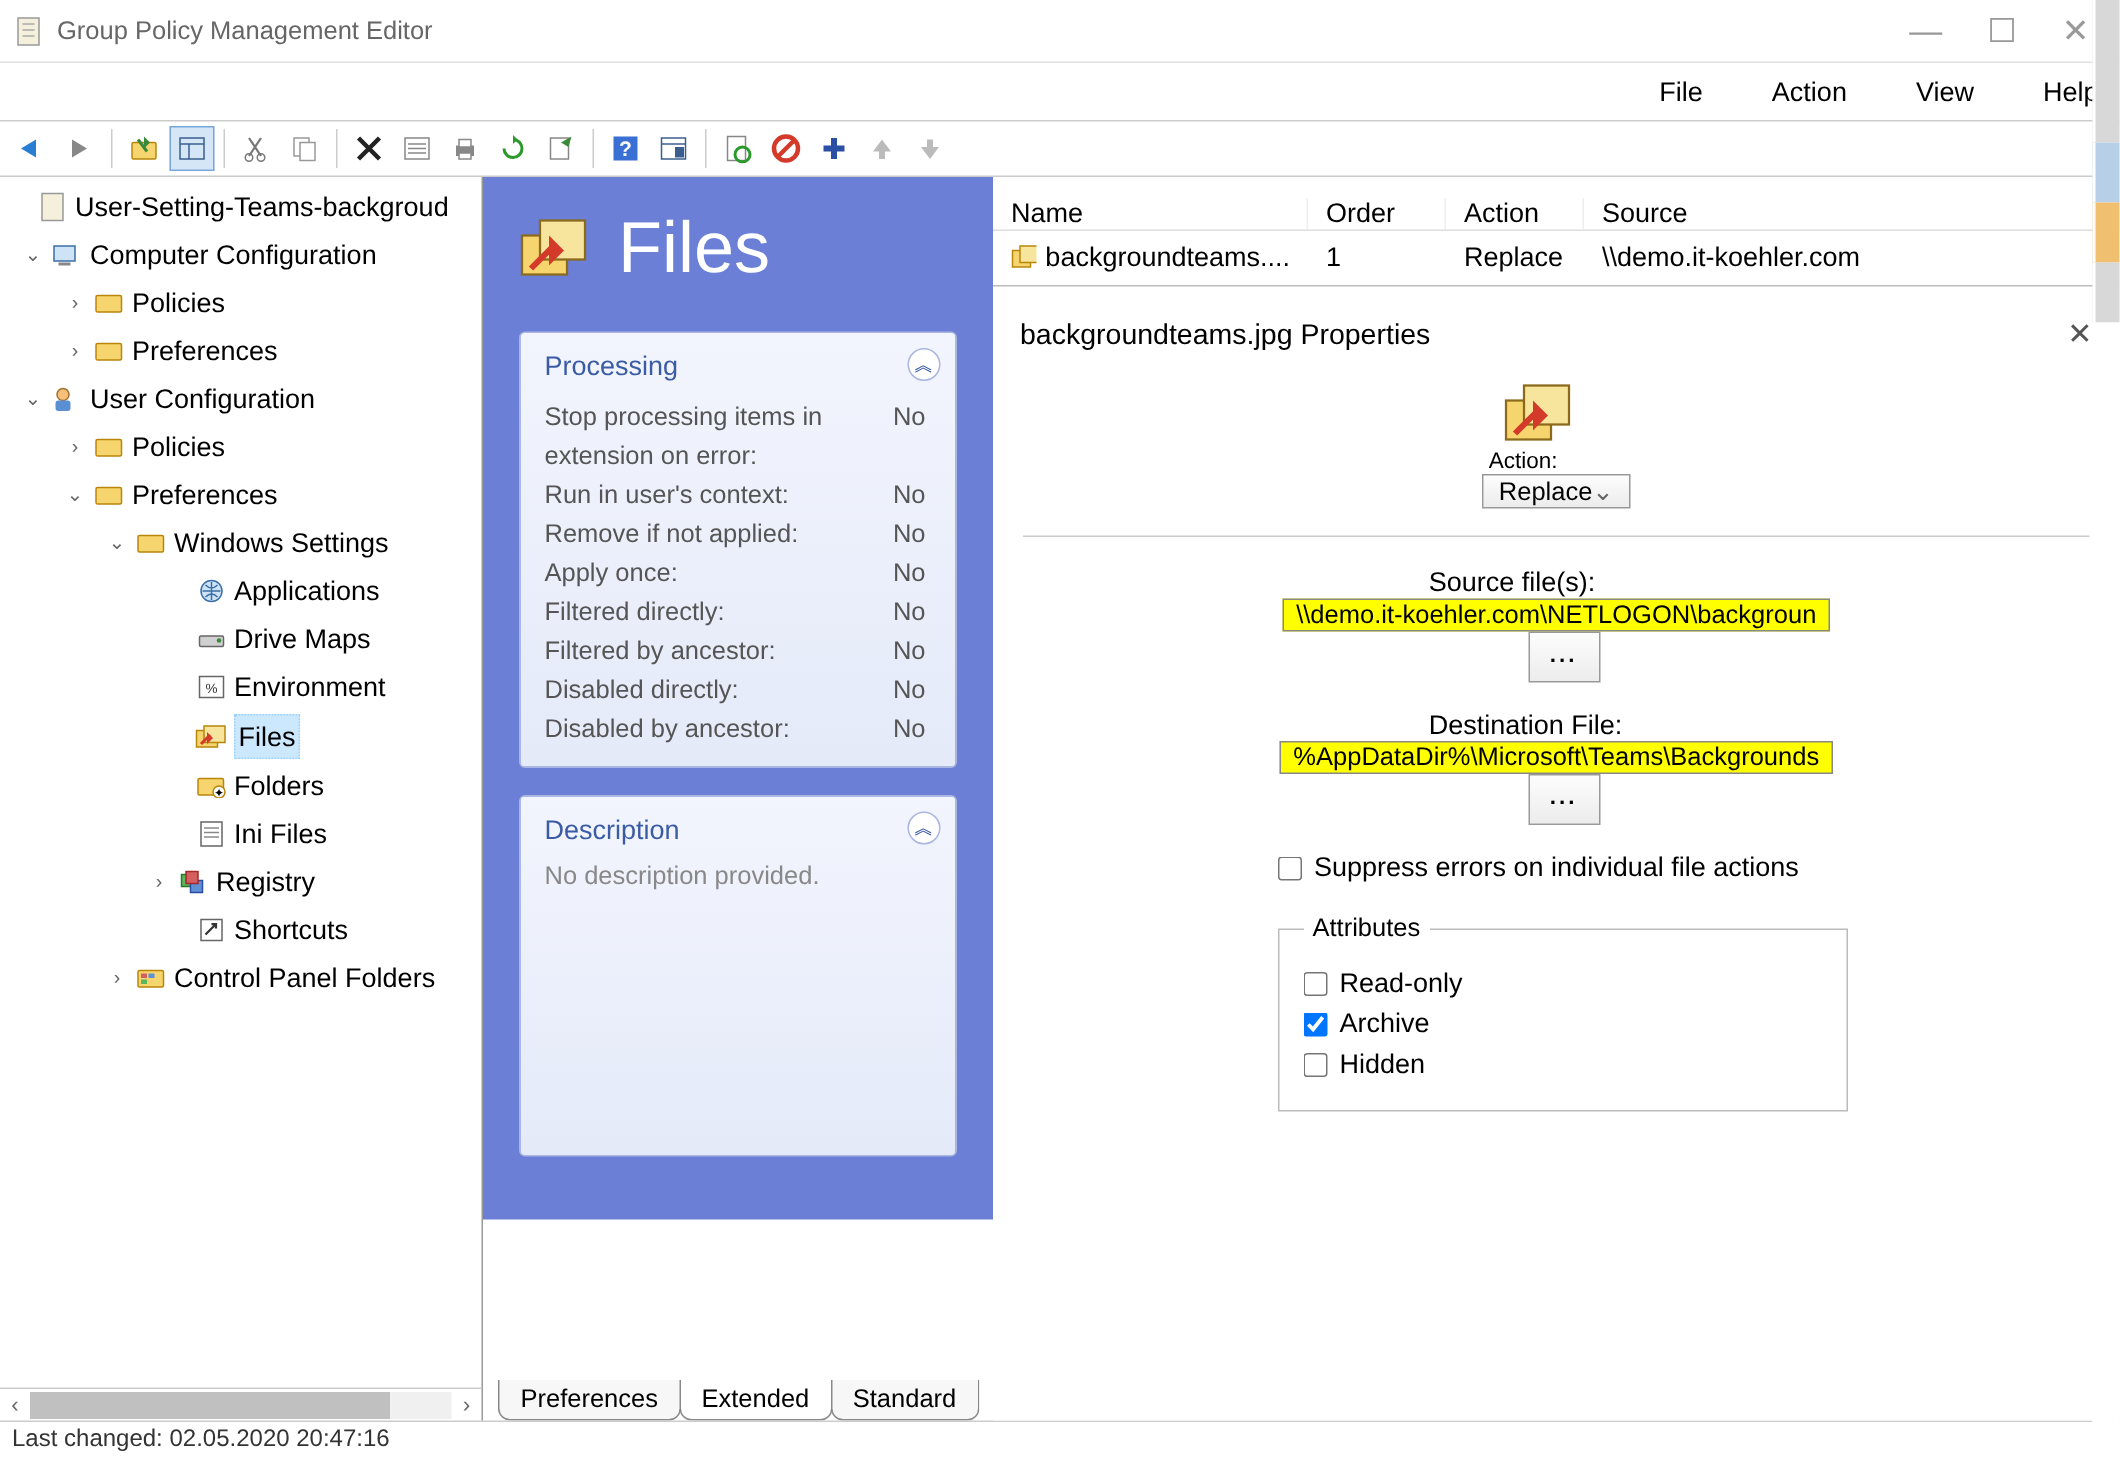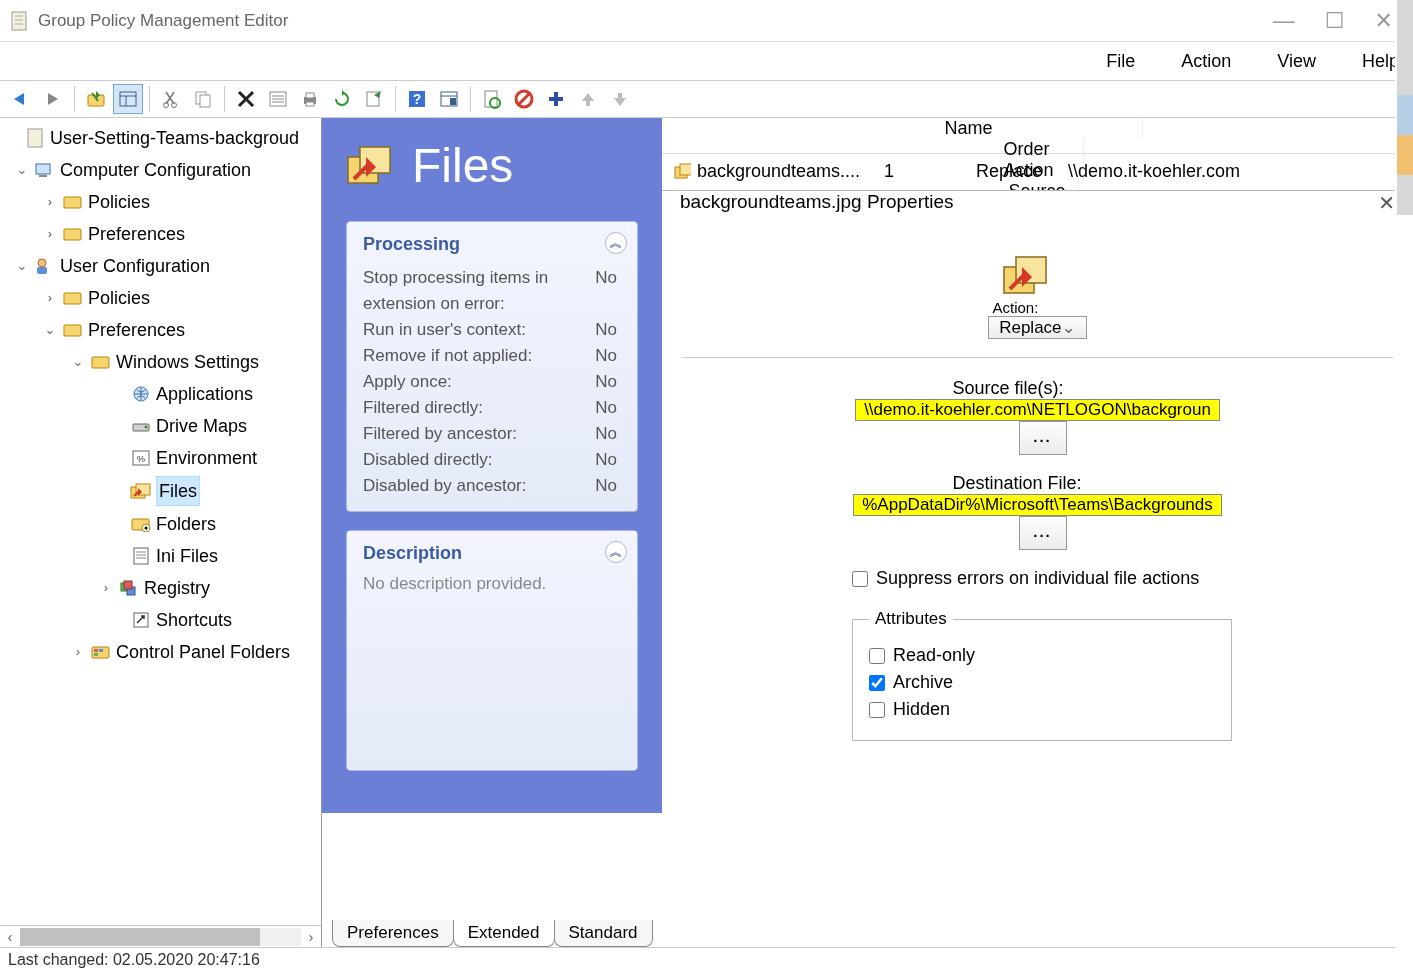--- a/index.html
+++ b/index.html
@@ -39,39 +39,39 @@
 
 .content { flex: 1; display: flex; flex-direction: column; position: relative; }
 
 
 .blue-panel { background: #6b7fd7; padding: 20px 24px 24px 24px; height: 695px; display: flex; flex-direction: column; }
 .blue-header { display: flex; align-items: center; margin-bottom: 28px; }
 .blue-header .big-icon { width: 50px; height: 46px; margin-right: 16px; }
 .blue-header .big-title { font-size: 48px; color: #fff; font-weight: 400; }
 
 .info-box { background: linear-gradient(#f2f5fd, #e5eaf9); border: 1px solid #aab5e0; border-radius: 4px; padding: 12px 16px; margin-bottom: 18px; position: relative; }
-.info-box .box-header { color: #3b5ba5; font-weight: bold; font-size: 18px; margin-bottom: 10px; }
+.info-box .box-header { color: #3b5ba5; font-weight: normal; font-size: 18px; margin-bottom: 10px; }
 .info-box .collapse-btn { position: absolute; right: 10px; top: 10px; width: 22px; height: 22px; border: 1px solid #aab5e0; border-radius: 50%; background: #fff; display: flex; align-items: center; justify-content: center; color: #3b5ba5; cursor: pointer; font-size: 13px; }
 .info-row { display: flex; justify-content: space-between; color: #555; font-size: 17px; line-height: 26px; padding-right: 4px; }
 .info-desc { color: #888; font-size: 17px; }
 
 
 .right-list { position: absolute; left: 340px; right: 0; top: 0; }
-.list-header { display: flex; background: #fff; border-bottom: 1px solid #ddd; height: 36px; align-items: center; font-size: 18px; flex-direction: column; }
+.list-header { display: flex; background: #fff; border-bottom: 1px solid #ddd; height: 36px; align-items: flex-end; font-size: 18px; }
 .list-header > div { padding: 0 12px; border-right: 1px solid #eee; }
 .list-row { display: flex; background: #fff; height: 34px; align-items: center; font-size: 18px; }
 .list-row > div { padding: 0 12px; }
 .col-name { width: 210px; }
 .col-order { width: 92px; }
 .col-action { width: 92px; }
 .col-source { flex: 1; }
 
 
 .dialog { position: absolute; left: 340px; right: 0; top: 72px; bottom: 0; background: #fff; border-top: 1px solid #bbb; }
-.dialog-titlebar { height: 44px; display: flex; align-items: flex-start; padding: 0 18px; font-size: 19px; gap: 24px; }
+.dialog-titlebar { height: 44px; display: flex; align-items: flex-end; padding: 0 18px; font-size: 19px; gap: 24px; }
 .dialog-titlebar .dialog-close { margin-left: auto; font-size: 20px; cursor: pointer; color: #555; }
 .dialog-tabs { display: flex; padding: 4px 12px 0 12px; border-bottom: 1px solid #bbb; }
 .dialog-tab { padding: 8px 16px; font-size: 18px; border: 1px solid transparent; cursor: pointer; }
 .dialog-tab.active { background: #fff; border: 1px solid #bbb; border-bottom: 1px solid #fff; position: relative; top: 1px; }
 .dialog-body { padding: 18px 20px; }
 .dialog-row { display: flex; align-items: center; margin-bottom: 18px; flex-direction: column; }
 .dialog-label { width: 170px; font-size: 18px; }
 .dialog-select { flex: 1; height: 34px; border: 1px solid #999; background: linear-gradient(#fdfdfd,#ececec); padding: 0 10px; font-size: 17px; display: flex; align-items: center; justify-content: space-between; }
 .dialog-input { flex: 1; height: 34px; border: 1px solid #888; background: #ffff00; padding: 0 8px; font-size: 17px; overflow: hidden; white-space: nowrap; }
 .browse-btn { width: 48px; height: 34px; margin-left: 10px; border: 1px solid #999; background: linear-gradient(#fdfdfd,#ececec); text-align: center; line-height: 30px; cursor: pointer; font-weight: bold; letter-spacing: 2px; }

